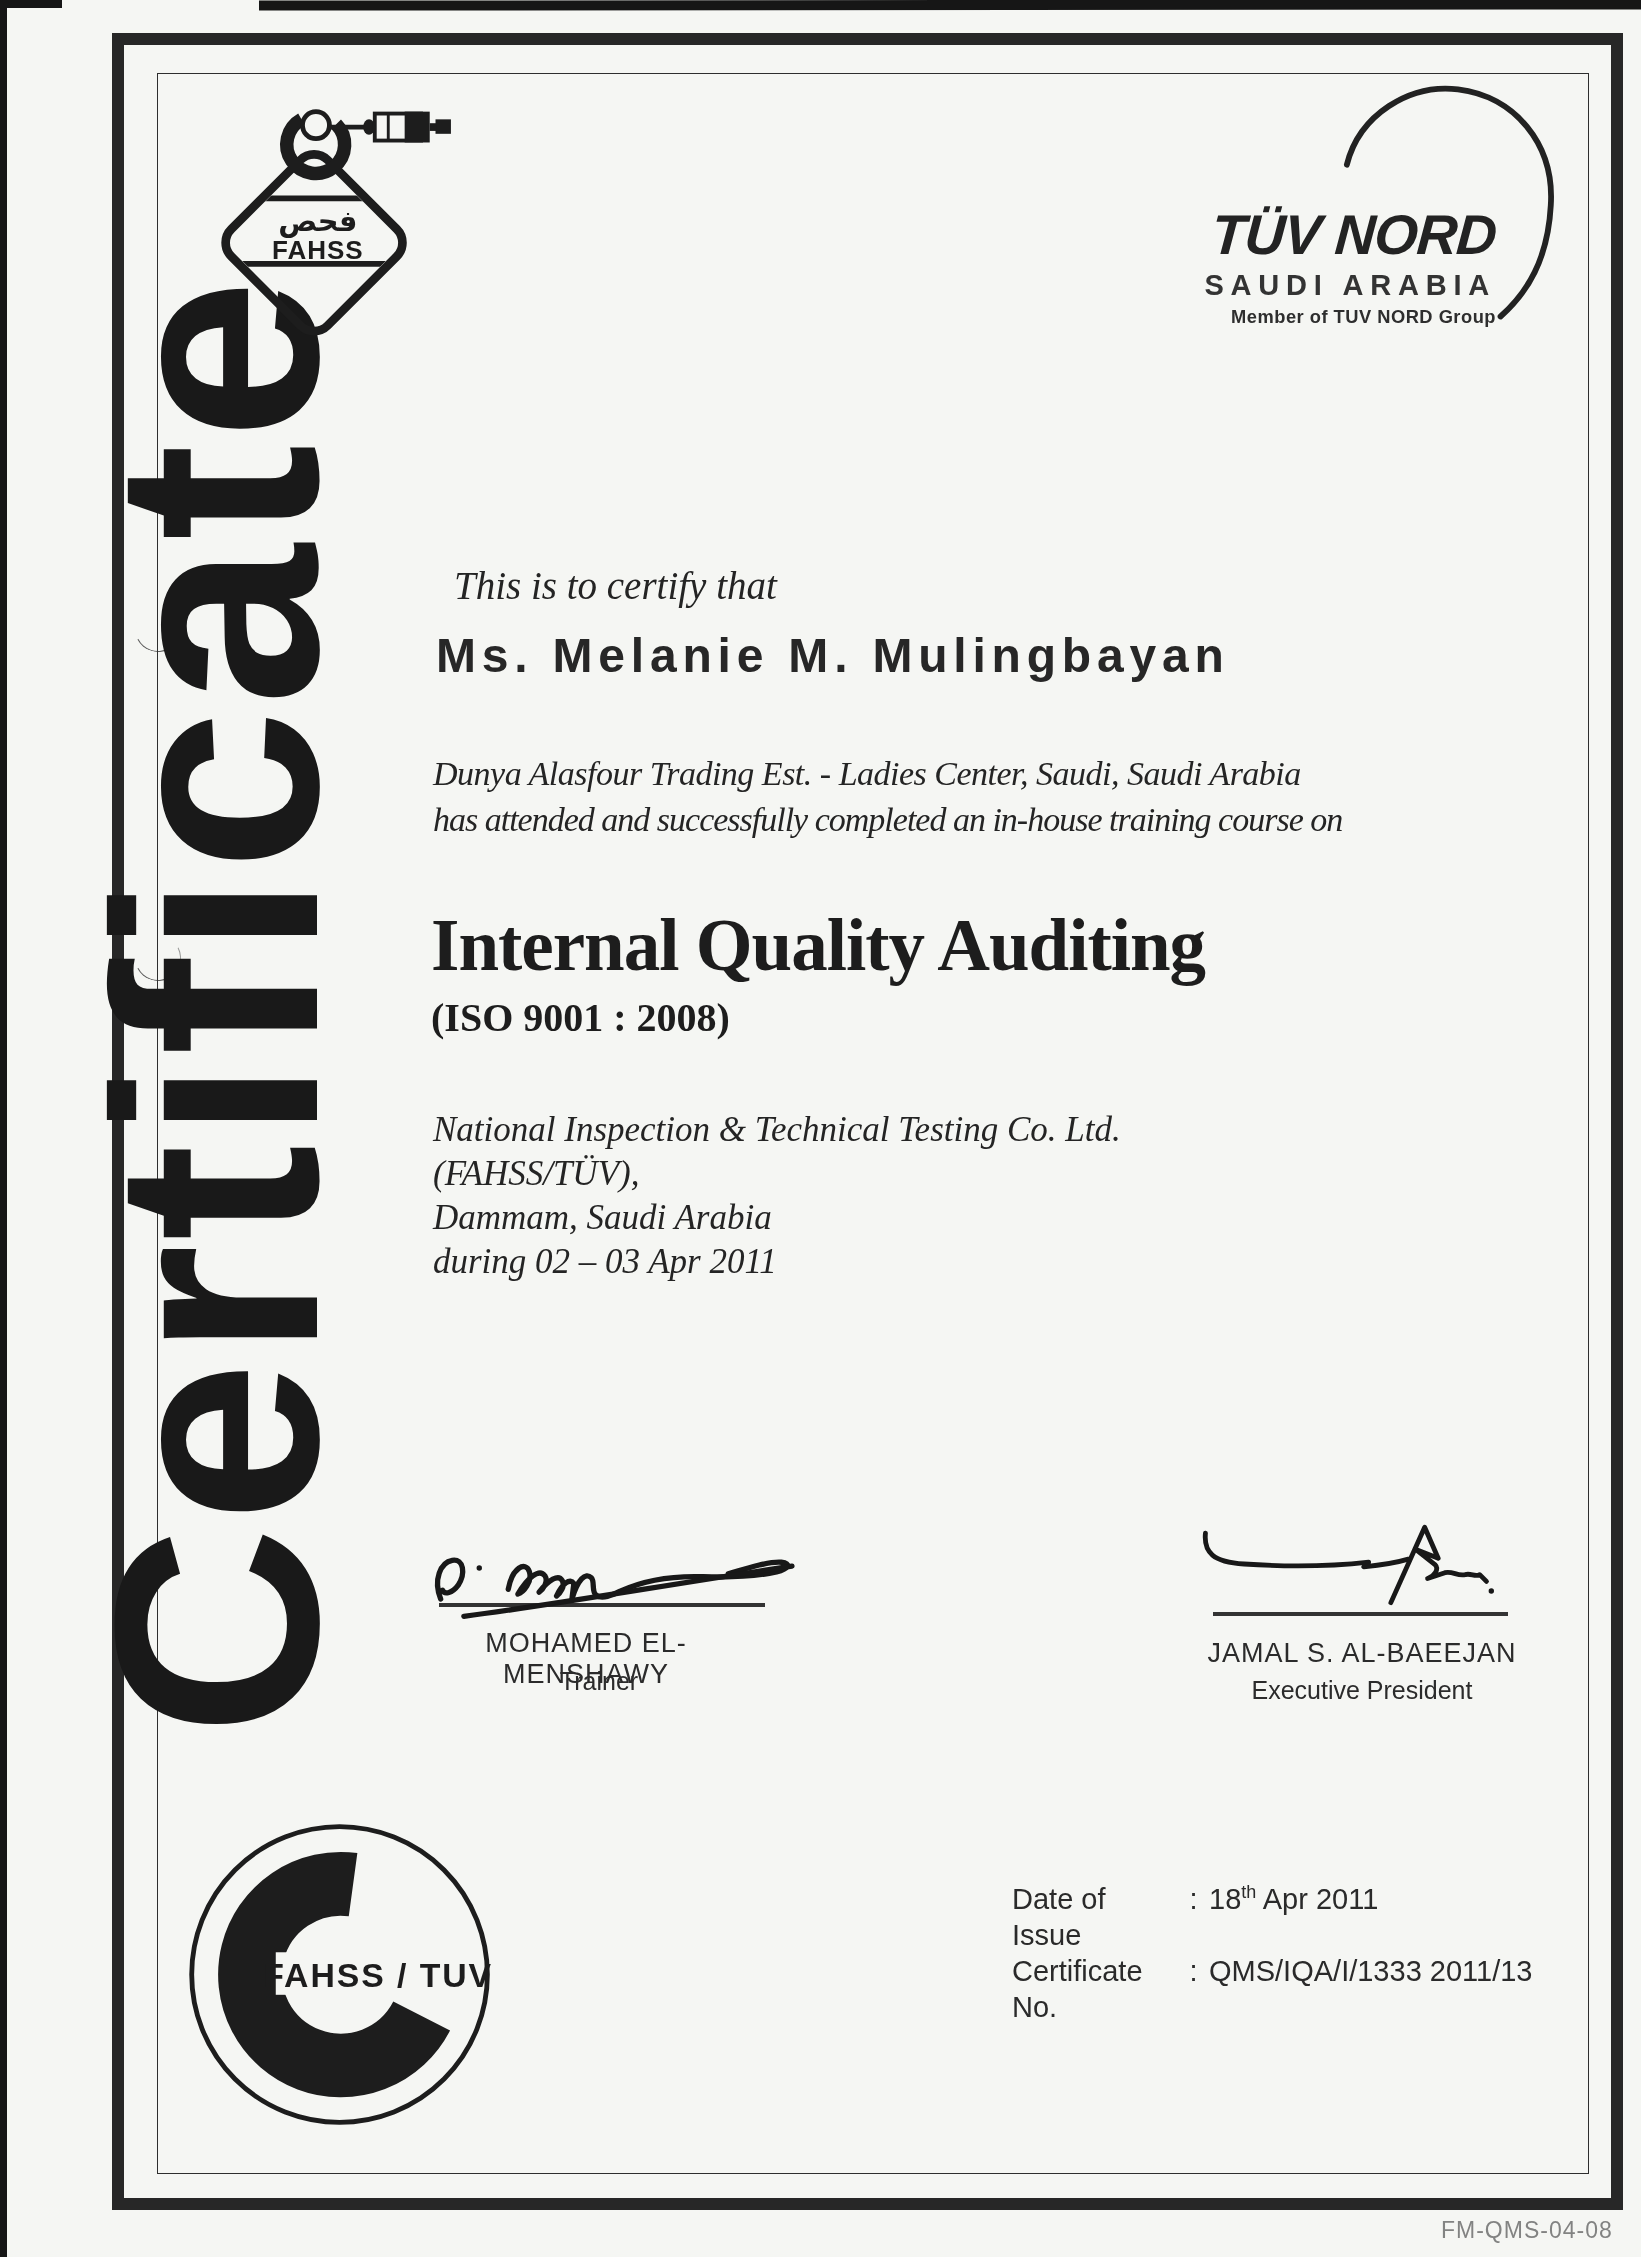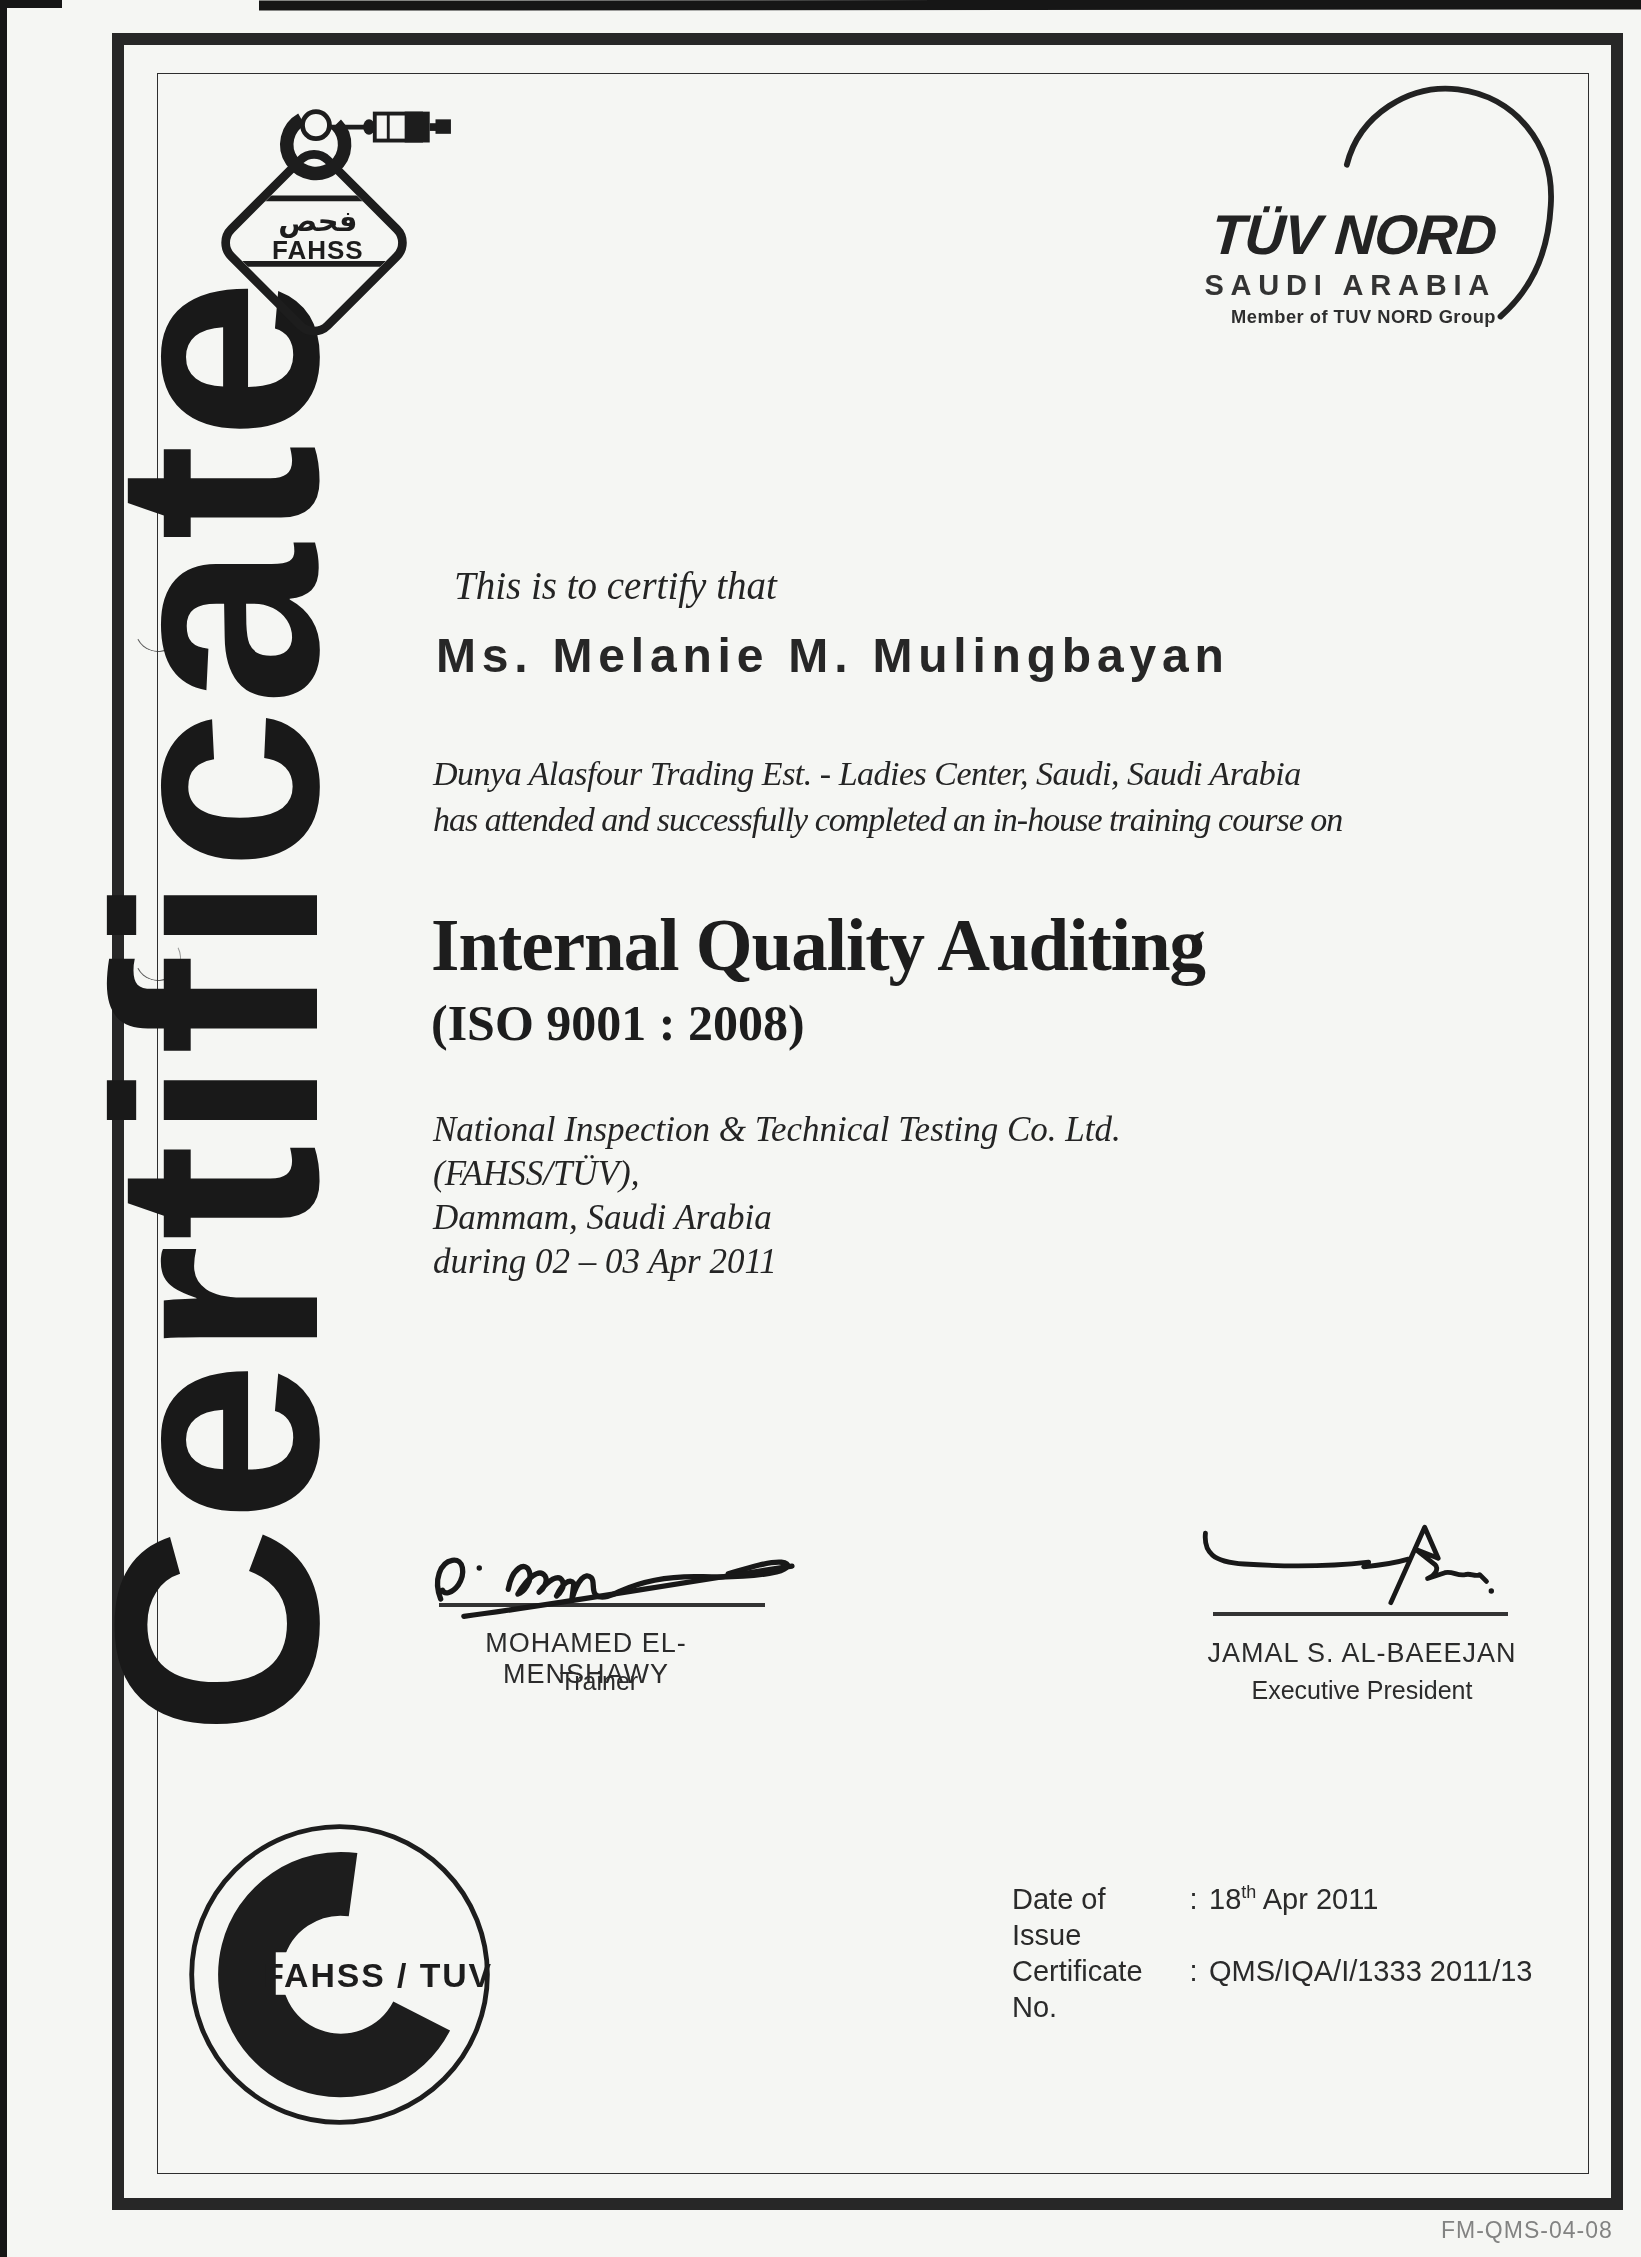--- a/index.html
+++ b/index.html
@@ -29,21 +29,21 @@
   .tuv-member{font-size:18.3px;font-weight:bold;letter-spacing:0.5px;color:#2e2e2e;margin-top:3.9px;}
   
   .script{font-family:"Liberation Serif",serif;font-style:italic;color:#242424;}
   .intro{left:436px;top:563px;font-size:39px;margin-left:18px;}
   .recipient{left:436px;top:628px;font-size:48px;font-weight:bold;letter-spacing:5.8px;color:#272727;}
   .co-line1{left:433px;top:755px;font-size:34px;letter-spacing:-0.5px;white-space:nowrap;}
   .co-line2{left:433px;top:801px;font-size:34px;letter-spacing:-1px;white-space:nowrap;}
   .course-title{left:431px;top:904px;font-family:"Liberation Serif",serif;font-weight:bold;
                 font-size:73px;letter-spacing:-1px;color:#1d1d1d;white-space:nowrap;}
   .course-sub{left:431px;top:994px;font-family:"Liberation Serif",serif;font-weight:bold;
-              font-size:50px;color:#1d1d1d;}
+              font-size:40px;color:#1d1d1d;}
   .conducted{left:433px;top:1108px;font-size:35px;line-height:44px;white-space:nowrap;}
   
   .sig-line{background:#333;}
   .sig-name{font-size:27px;letter-spacing:1px;color:#2b2b2b;text-align:center;}
   .sig-title{font-size:25px;color:#2b2b2b;text-align:center;margin-top:6px;}
   
   .issue{left:1012px;top:1881px;font-size:29px;color:#2a2a2a;}
   .issue-row{display:flex;line-height:36px;}
   .issue-label{width:166px;}
   .issue-colon{width:31px;text-align:center;}

